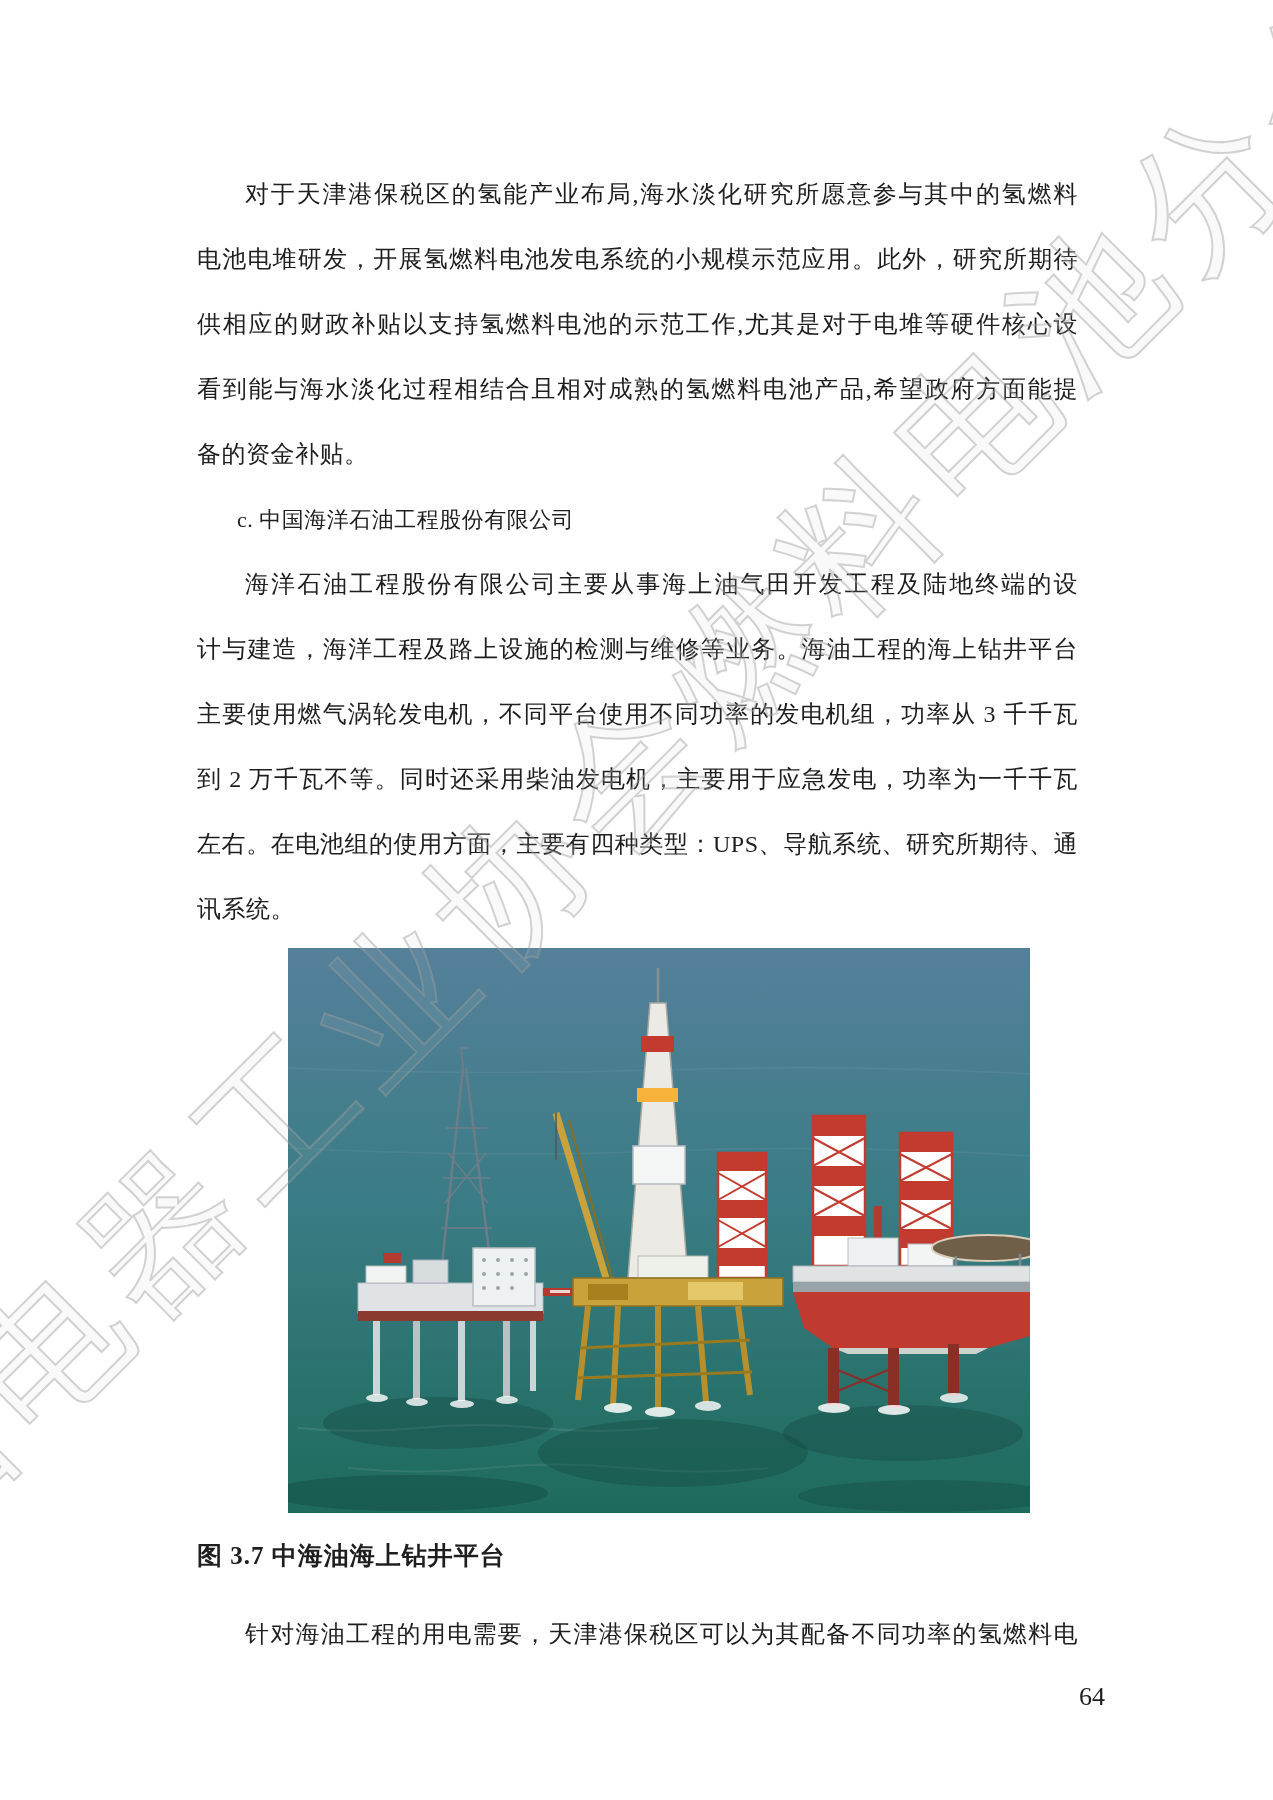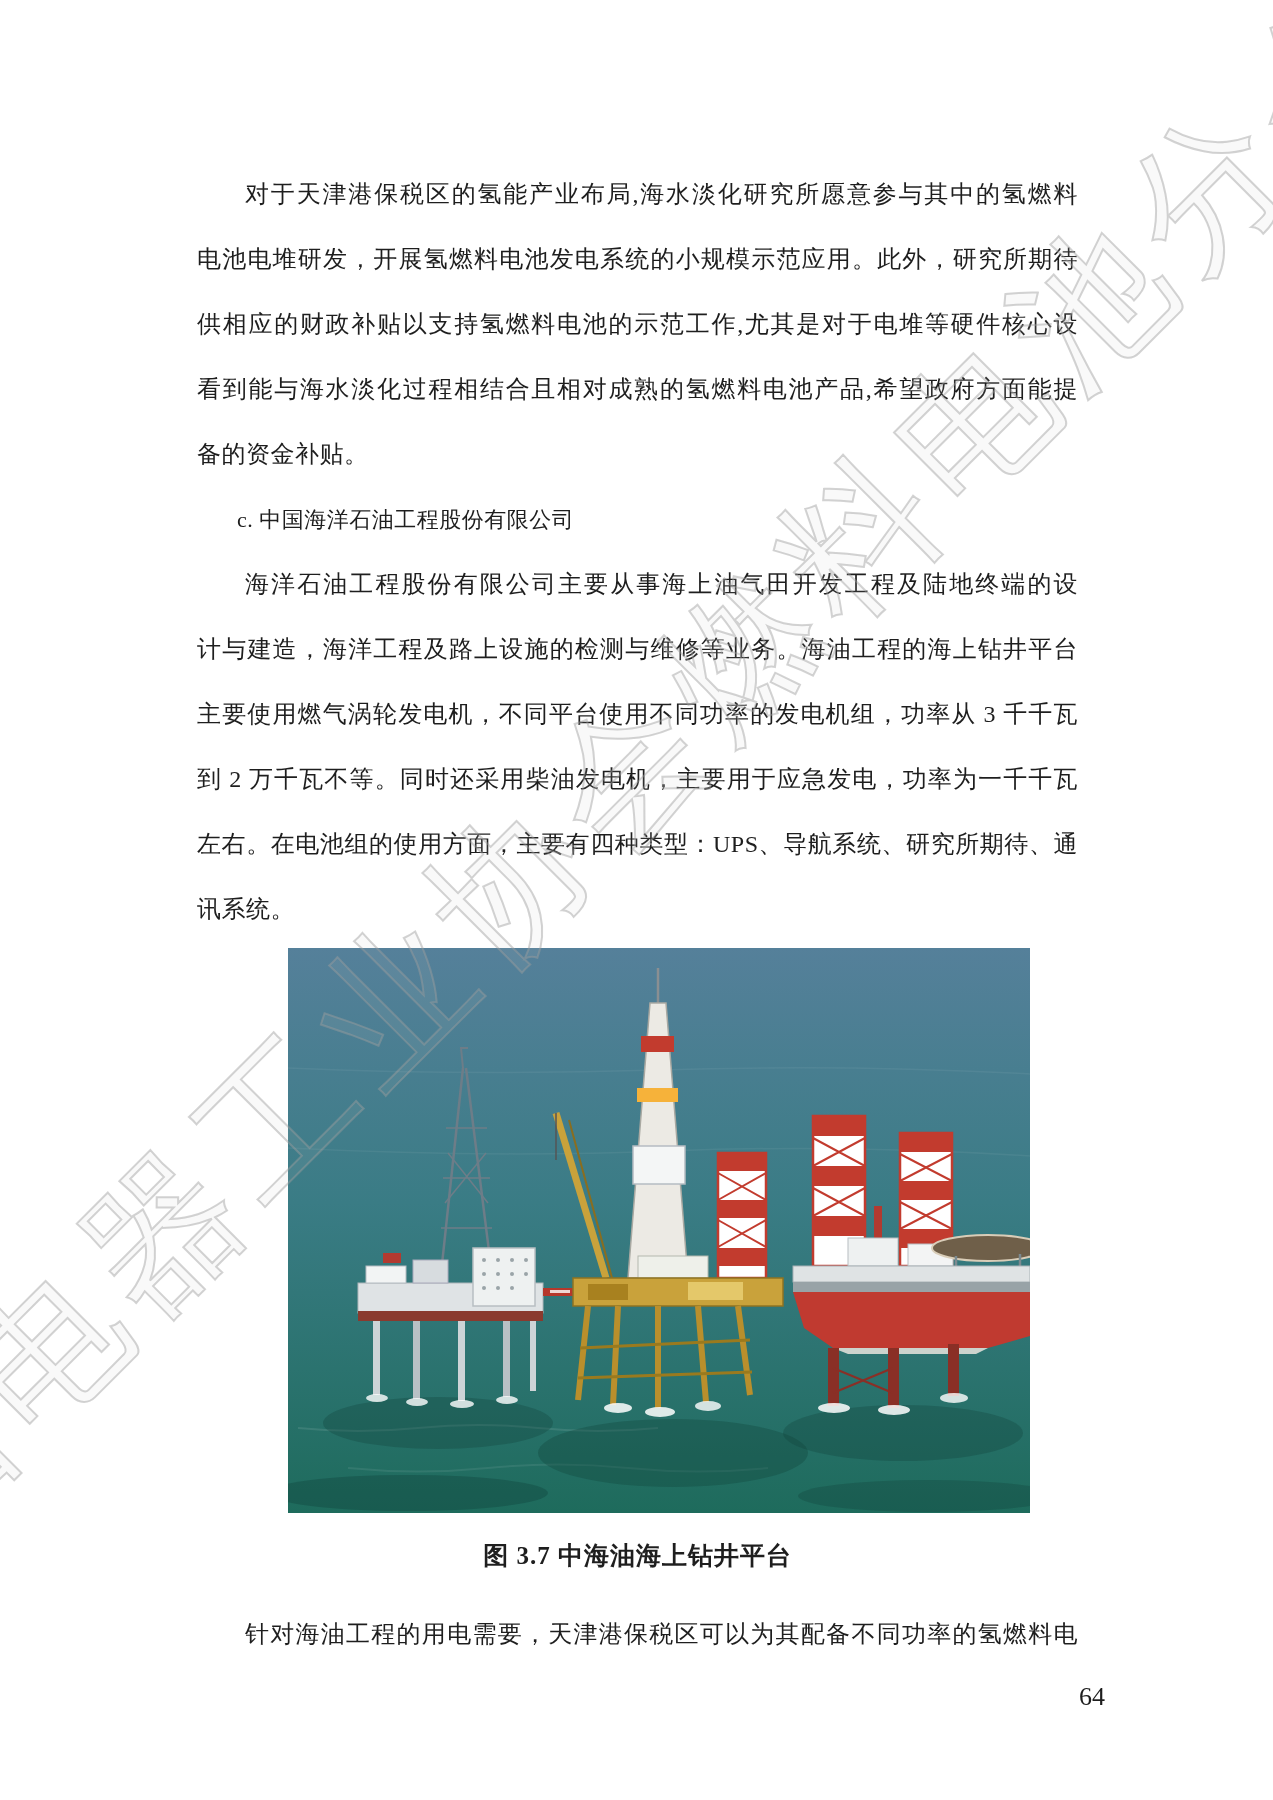--- a/index.html
+++ b/index.html
@@ -23,21 +23,21 @@
   .line.indent{text-indent:2em;}
   .line.short{text-align-last:left;}
   .heading{
     height:65px;line-height:65px;font-size:22px;font-weight:normal;
     padding-left:40px;letter-spacing:0.5px;
   }
   .figure{margin-left:91px;margin-top:6px;width:742px;}
   .figure svg{display:block;}
   .caption{
     height:65px;line-height:65px;font-size:25px;font-weight:bold;
-    text-align:center;letter-spacing:1px;margin-top:10px;
+    letter-spacing:1px;margin-top:10px;
   }
   .after-figure{margin-top:14px;}
   .page-number{
     position:absolute;right:168px;top:1682px;
     font-size:26px;color:#1e1e1e;z-index:2;
   }
   .watermark{
     position:absolute;left:575px;top:825px;
     transform:translate(-50%,-50%) rotate(-45deg);
     transform-origin:center center;

